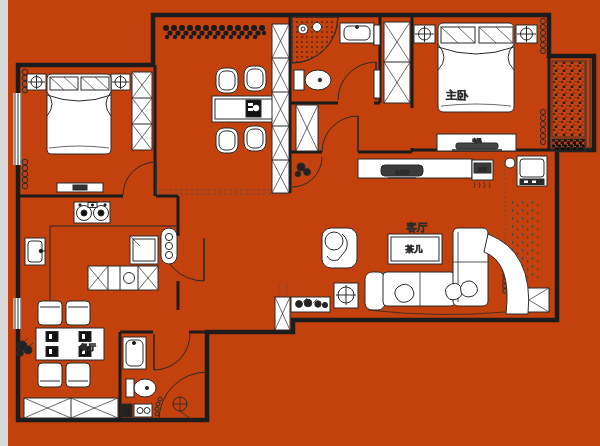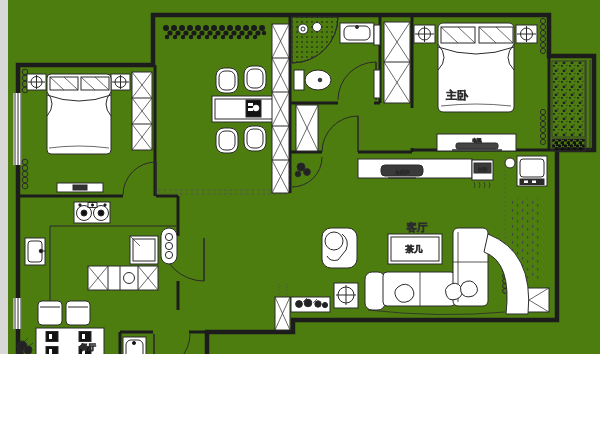--- a/index.html
+++ b/index.html
@@ -1,17 +1,17 @@
 <!DOCTYPE html>
 <html><head>
 <meta charset="utf-8">
 <style>
   html,body{margin:0;padding:0;background:#fff;}
   body{font-family:"DejaVu Sans", sans-serif;}
-  .plan-wrap{width:600px;height:354px;position:relative;background:#4d7c0f;overflow:hidden;text-align:right;}
+  .plan-wrap{width:600px;height:446px;position:relative;background:#c2410c;overflow:hidden;text-align:right;}
   svg{display:block;}
   text{font-family:"DejaVu Sans", sans-serif;}
 </style>
 </head>
 <body>
 
 <div class="plan-wrap">
 <svg width="600" height="446" viewBox="0 0 600 446" xmlns="http://www.w3.org/2000/svg">
   <defs>
     <pattern id="dots" width="5" height="5" patternUnits="userSpaceOnUse">

